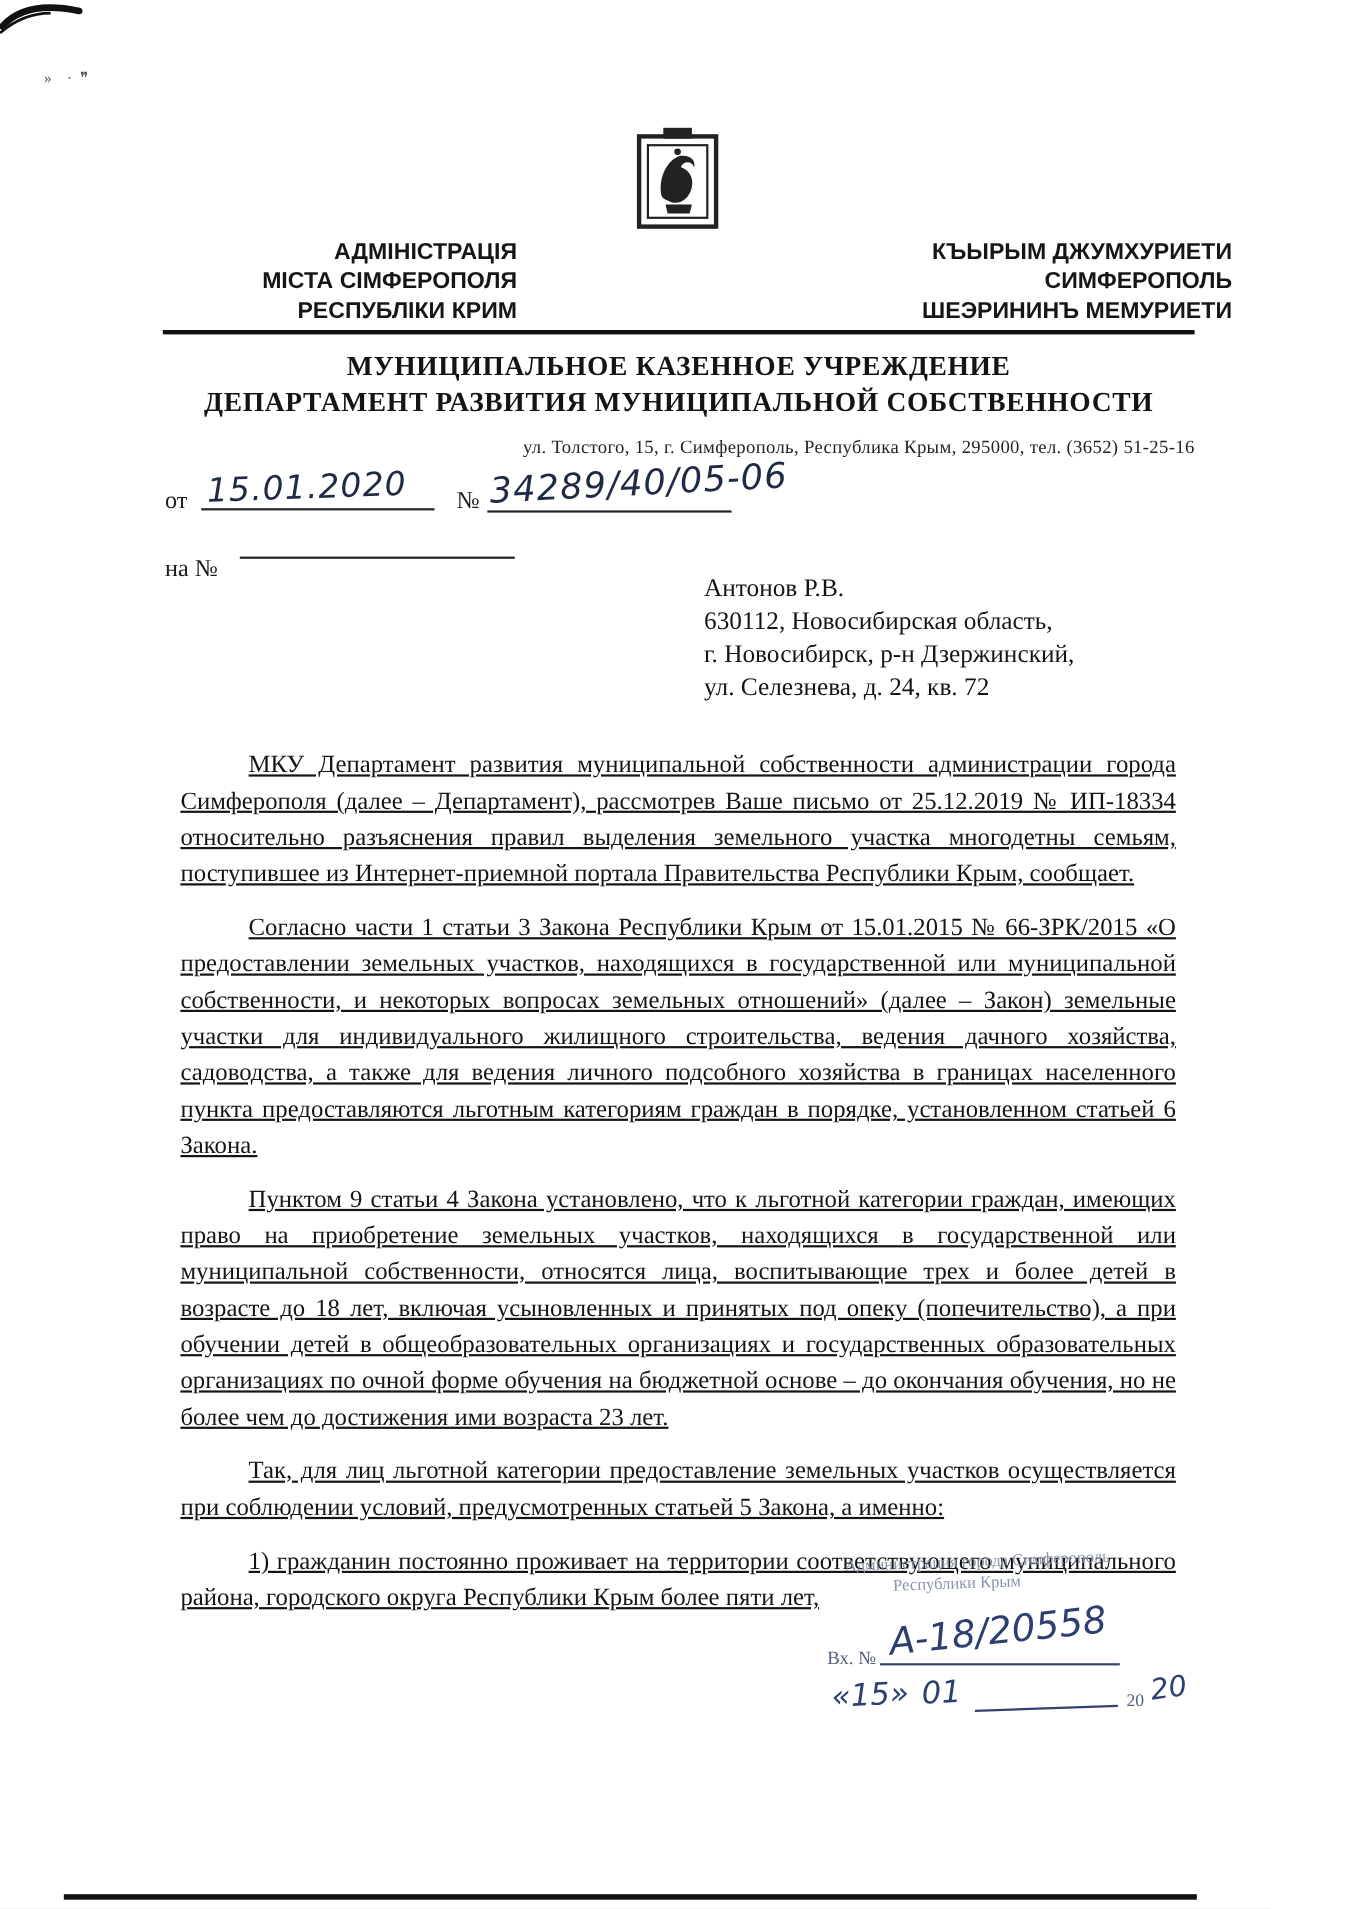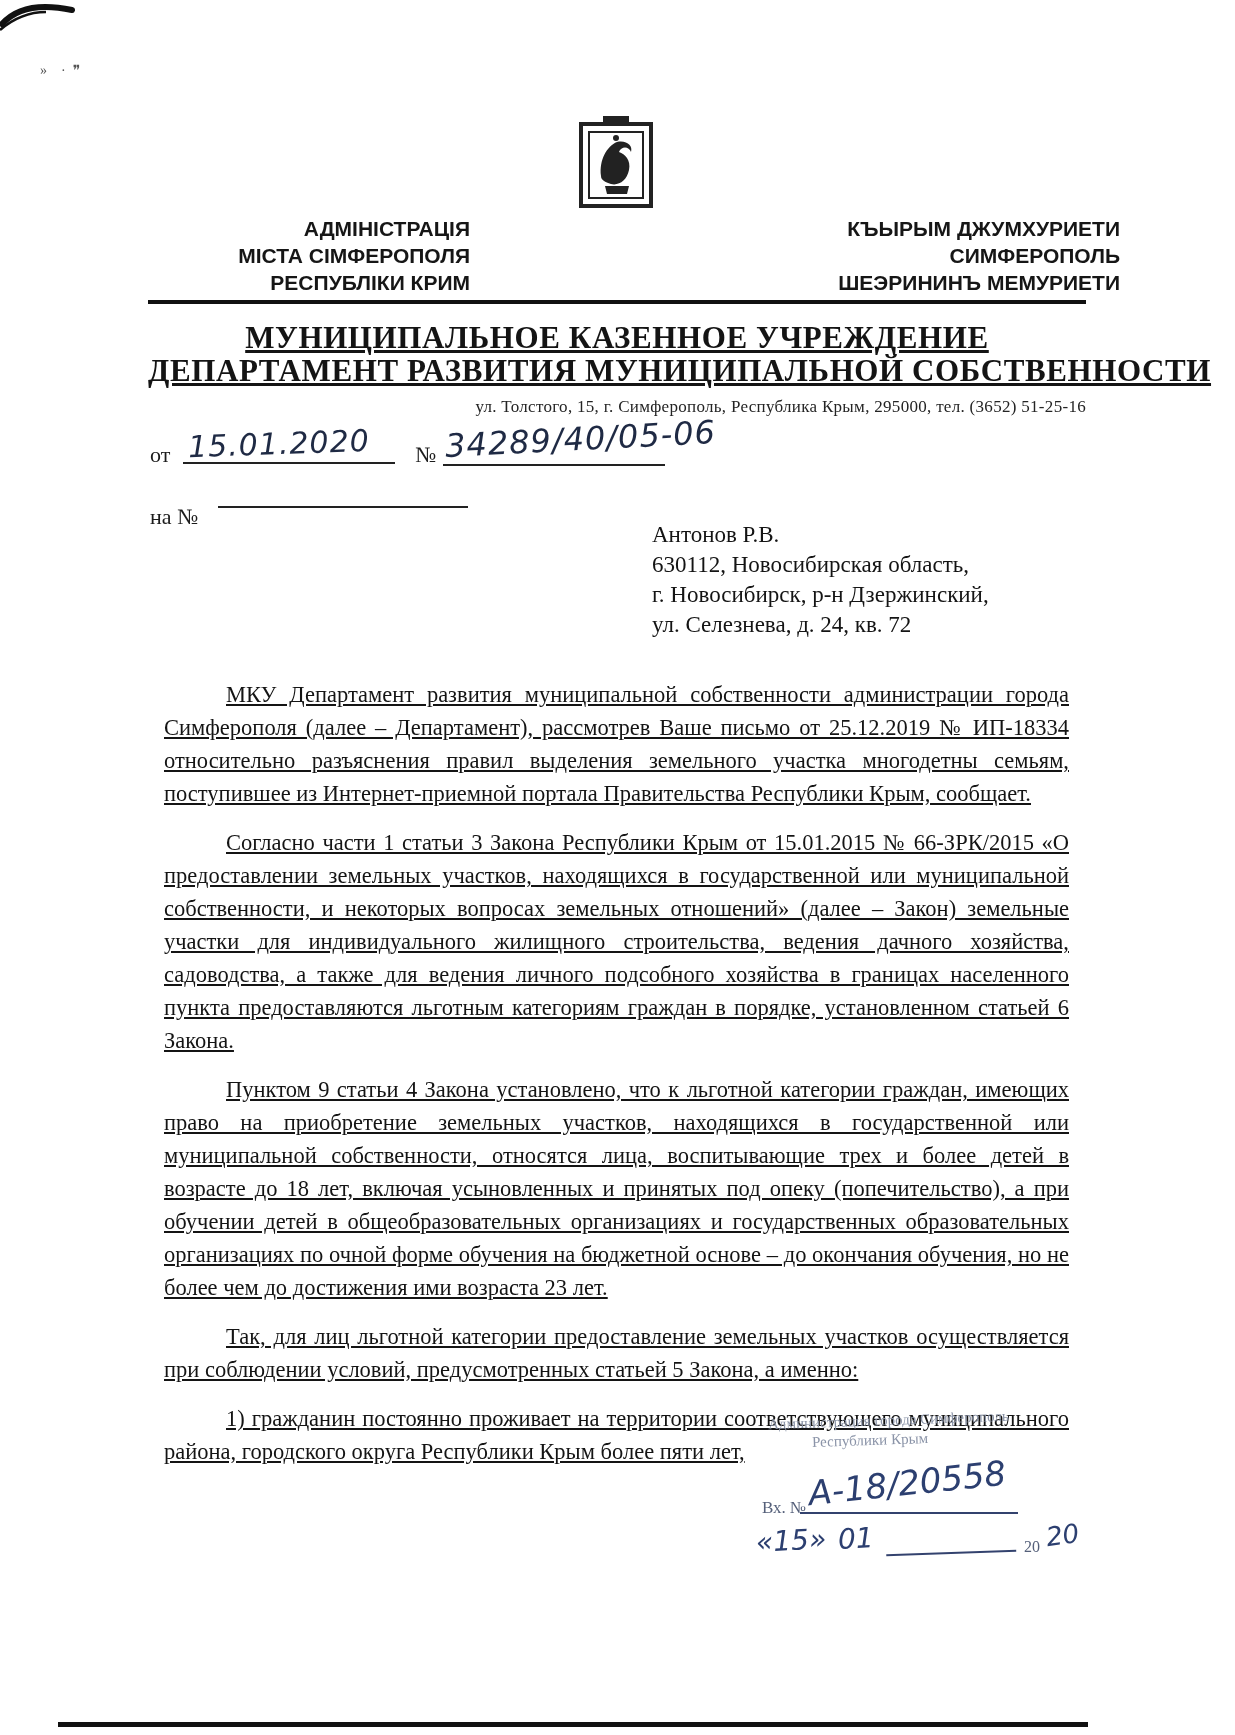--- a/index.html
+++ b/index.html
@@ -22,26 +22,25 @@
     line-height:27px;
     text-align:right;
     color:#161616;
     white-space:nowrap;
   }
   .rule { background:#111; }
 
   .title-line {
     font-family:"Liberation Serif", serif;
     font-weight:bold;
-    font-size:31px;
+    font-size:25px;
     letter-spacing:0.6px;
     text-align:center;
     color:#141414;
     white-space:nowrap;
-    text-decoration:underline;
   }
   .addr-line {
     font-size:17px;
     text-align:right;
     color:#242424;
     letter-spacing:0.3px;
   }
 
   .ref-label { font-size:22px; color:#1c1c1c; }
   .uline { border-bottom:2px solid #222; }
@@ -126,40 +125,40 @@
   <div class="abs hand" style="left:188px; top:426px; font-size:30px; transform:rotate(-2deg);">15.01.2020</div>
   <div class="abs uline" style="left:183px; top:440px; width:212px; height:22px;"></div>
 
   <div class="abs ref-label" style="left:415px; top:442px;">№</div>
   <div class="abs hand" style="left:445px; top:420px; font-size:32px; transform:rotate(-3deg);">34289/40/05-06</div>
   <div class="abs uline" style="left:443px; top:442px; width:222px; height:22px;"></div>
 
   <div class="abs ref-label" style="left:150px; top:504px;">на №</div>
   <div class="abs uline" style="left:218px; top:484px; width:250px; height:22px;"></div>
 
-  <div class="abs recipient" style="left:640px; top:520px; width:430px;margin-left:12px;">
+  <div class="abs recipient" style="left:640px; top:520px; width:430px;">
     <div>Антонов Р.В.</div>
     <div>630112,  Новосибирская  область,</div>
     <div>г. Новосибирск, р-н Дзержинский,</div>
     <div>ул. Селезнева, д. 24, кв. 72</div>
   </div>
 
   <div class="abs body-text" style="left:148px; top:662px; width:937px;">
     <p>МКУ Департамент развития муниципальной собственности администрации города Симферополя (далее – Департамент), рассмотрев Ваше письмо от 25.12.2019 № ИП-18334 относительно разъяснения правил выделения земельного участка многодетны семьям, поступившее из Интернет-приемной портала Правительства Республики Крым, сообщает.</p>
     <p>Согласно части 1 статьи 3 Закона Республики Крым от 15.01.2015 № 66-ЗРК/2015 «О предоставлении земельных участков, находящихся в государственной или муниципальной собственности, и некоторых вопросах земельных отношений» (далее – Закон) земельные участки для индивидуального жилищного строительства, ведения дачного хозяйства, садоводства, а также для ведения личного подсобного хозяйства в границах населенного пункта предоставляются льготным категориям граждан в порядке, установленном статьей 6 Закона.</p>
     <p>Пунктом 9 статьи 4 Закона установлено, что к льготной категории граждан, имеющих право на приобретение земельных участков, находящихся в государственной или муниципальной собственности, относятся лица, воспитывающие трех и более детей в возрасте до 18 лет, включая усыновленных и принятых под опеку (попечительство), а при обучении детей в общеобразовательных организациях и государственных образовательных организациях по очной форме обучения на бюджетной основе – до окончания обучения, но не более чем до достижения ими возраста 23 лет.</p>
     <p>Так, для лиц льготной категории предоставление земельных участков осуществляется при соблюдении условий, предусмотренных статьей 5 Закона, а именно:</p>
     <p>1) гражданин постоянно проживает на территории соответствующего муниципального района, городского округа Республики Крым более пяти лет,</p>
   </div>
 
   <div>
     <div class="abs stamp-print" style="left:768px; top:1412px; font-size:15px; transform:rotate(-2deg);">Администрация города Симферополь</div>
     <div class="abs stamp-print" style="left:812px; top:1432px; font-size:15px; transform:rotate(-2deg);">Республики Крым</div>
 
-    <div class="abs stamp-print" style="left:752px; top:1498px; font-size:17px; color:#55607a;margin-left:10px;">Вх. №</div>
+    <div class="abs stamp-print" style="left:752px; top:1498px; font-size:17px; color:#55607a;">Вх. №</div>
     <div class="abs stamp-hand" style="left:808px; top:1463px; font-size:34px; transform:rotate(-6deg);">А-18/20558</div>
     <div class="abs stamp-line" style="left:800px; top:1492px; width:218px; height:20px;"></div>
 
     <div class="abs stamp-hand" style="left:756px; top:1524px; font-size:28px; transform:rotate(-3deg);">«15»</div>
     <div class="abs stamp-hand" style="left:838px; top:1522px; font-size:28px; transform:rotate(-3deg);">01</div>
     <div class="abs stamp-line" style="left:886px; top:1538px; width:130px; height:14px; transform:rotate(-2deg);"></div>
     <div class="abs stamp-print" style="left:1024px; top:1538px; font-size:16px; color:#55607a;">20</div>
     <div class="abs stamp-hand" style="left:1046px; top:1520px; font-size:26px; transform:rotate(-8deg);">20</div>
   </div>
 

